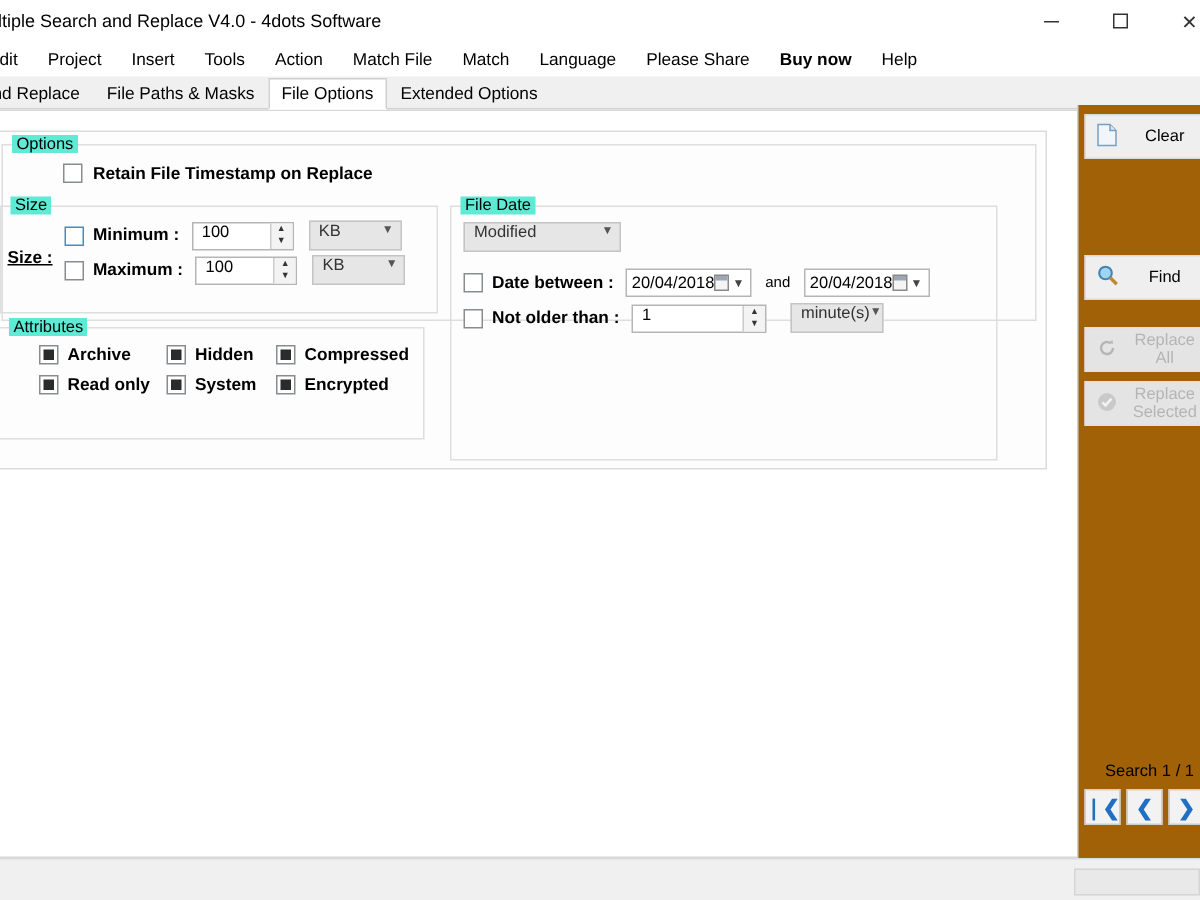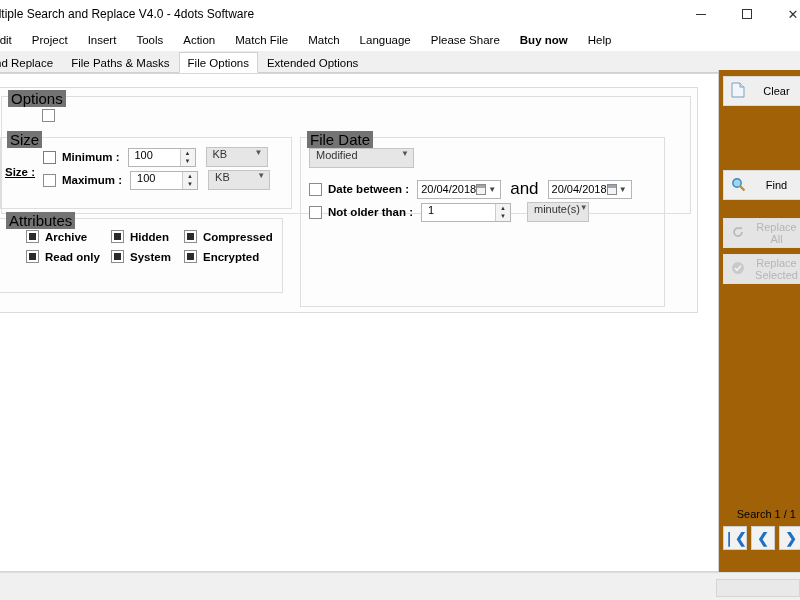--- a/index.html
+++ b/index.html
@@ -90,22 +90,22 @@
     border: 1px solid #dcdcdc;
   }
 
   
   .group {
     position: absolute;
     border: 1px solid #dedede;
   }
   .group-title {
     position: absolute; top: -7px; left: 6px;
-    background: #737373; padding: 0 3px;
-    font-size: 15px; color: #000;
+    background: #5eead4; padding: 0 3px;
+    font-size: 11px; color: #000;
   }
 
   
   .cb {
     width: 13px; height: 13px;
     border: 1px solid #888c8f;
     background: #ffffff;
     display: inline-block;
     vertical-align: middle;
     position: relative;
@@ -113,21 +113,21 @@
   }
   .cb.blue { border-color: #3e8ec4; }
   .cb.indet::after {
     content: ""; position: absolute;
     left: 2px; top: 2px; width: 7px; height: 7px;
     background: #2b2b2b;
   }
 
   .row { display: flex; align-items: center; }
   .lbl-bold { font-weight: bold; font-size: 11.5px; color: #000; }
-  .lbl { font-size: 17px; color: #000; }
+  .lbl { font-size: 10px; color: #000; }
 
   
   .txtbox {
     height: 19px; background: #fff;
     border: 1px solid #b5b5b5;
     display: flex; align-items: flex-start;
     font-size: 11px; color: #000;
     padding-left: 6px;
   }
   .spin-col {
@@ -258,20 +258,21 @@
 </div>
 
 <div class="content">
   <div class="panel">
 
     <div class="group" style="left:8px; top:8px; width:690px; height:118px;">
       <span class="group-title">Options</span>
 
       <div class="row" style="position:absolute; left:40px; top:12px; gap:7px;">
         <span class="cb"></span>
+        <span class="lbl-bold">Retain File Timestamp on Replace</span>
       </div>
 
       <div class="group" style="left:-2px; top:40px; width:292px; height:72px;">
         <span class="group-title">Size</span>
         <span class="lbl-bold" style="position:absolute; left:4px; top:28px;text-decoration:underline;">Size :</span>
 
         <div class="row" style="position:absolute; left:42px; top:9px; gap:6px;">
           <span class="cb blue"></span>
           <span class="lbl-bold">Minimum :</span>
           <span class="txtbox" style="width:68px; margin-left:2px;">

